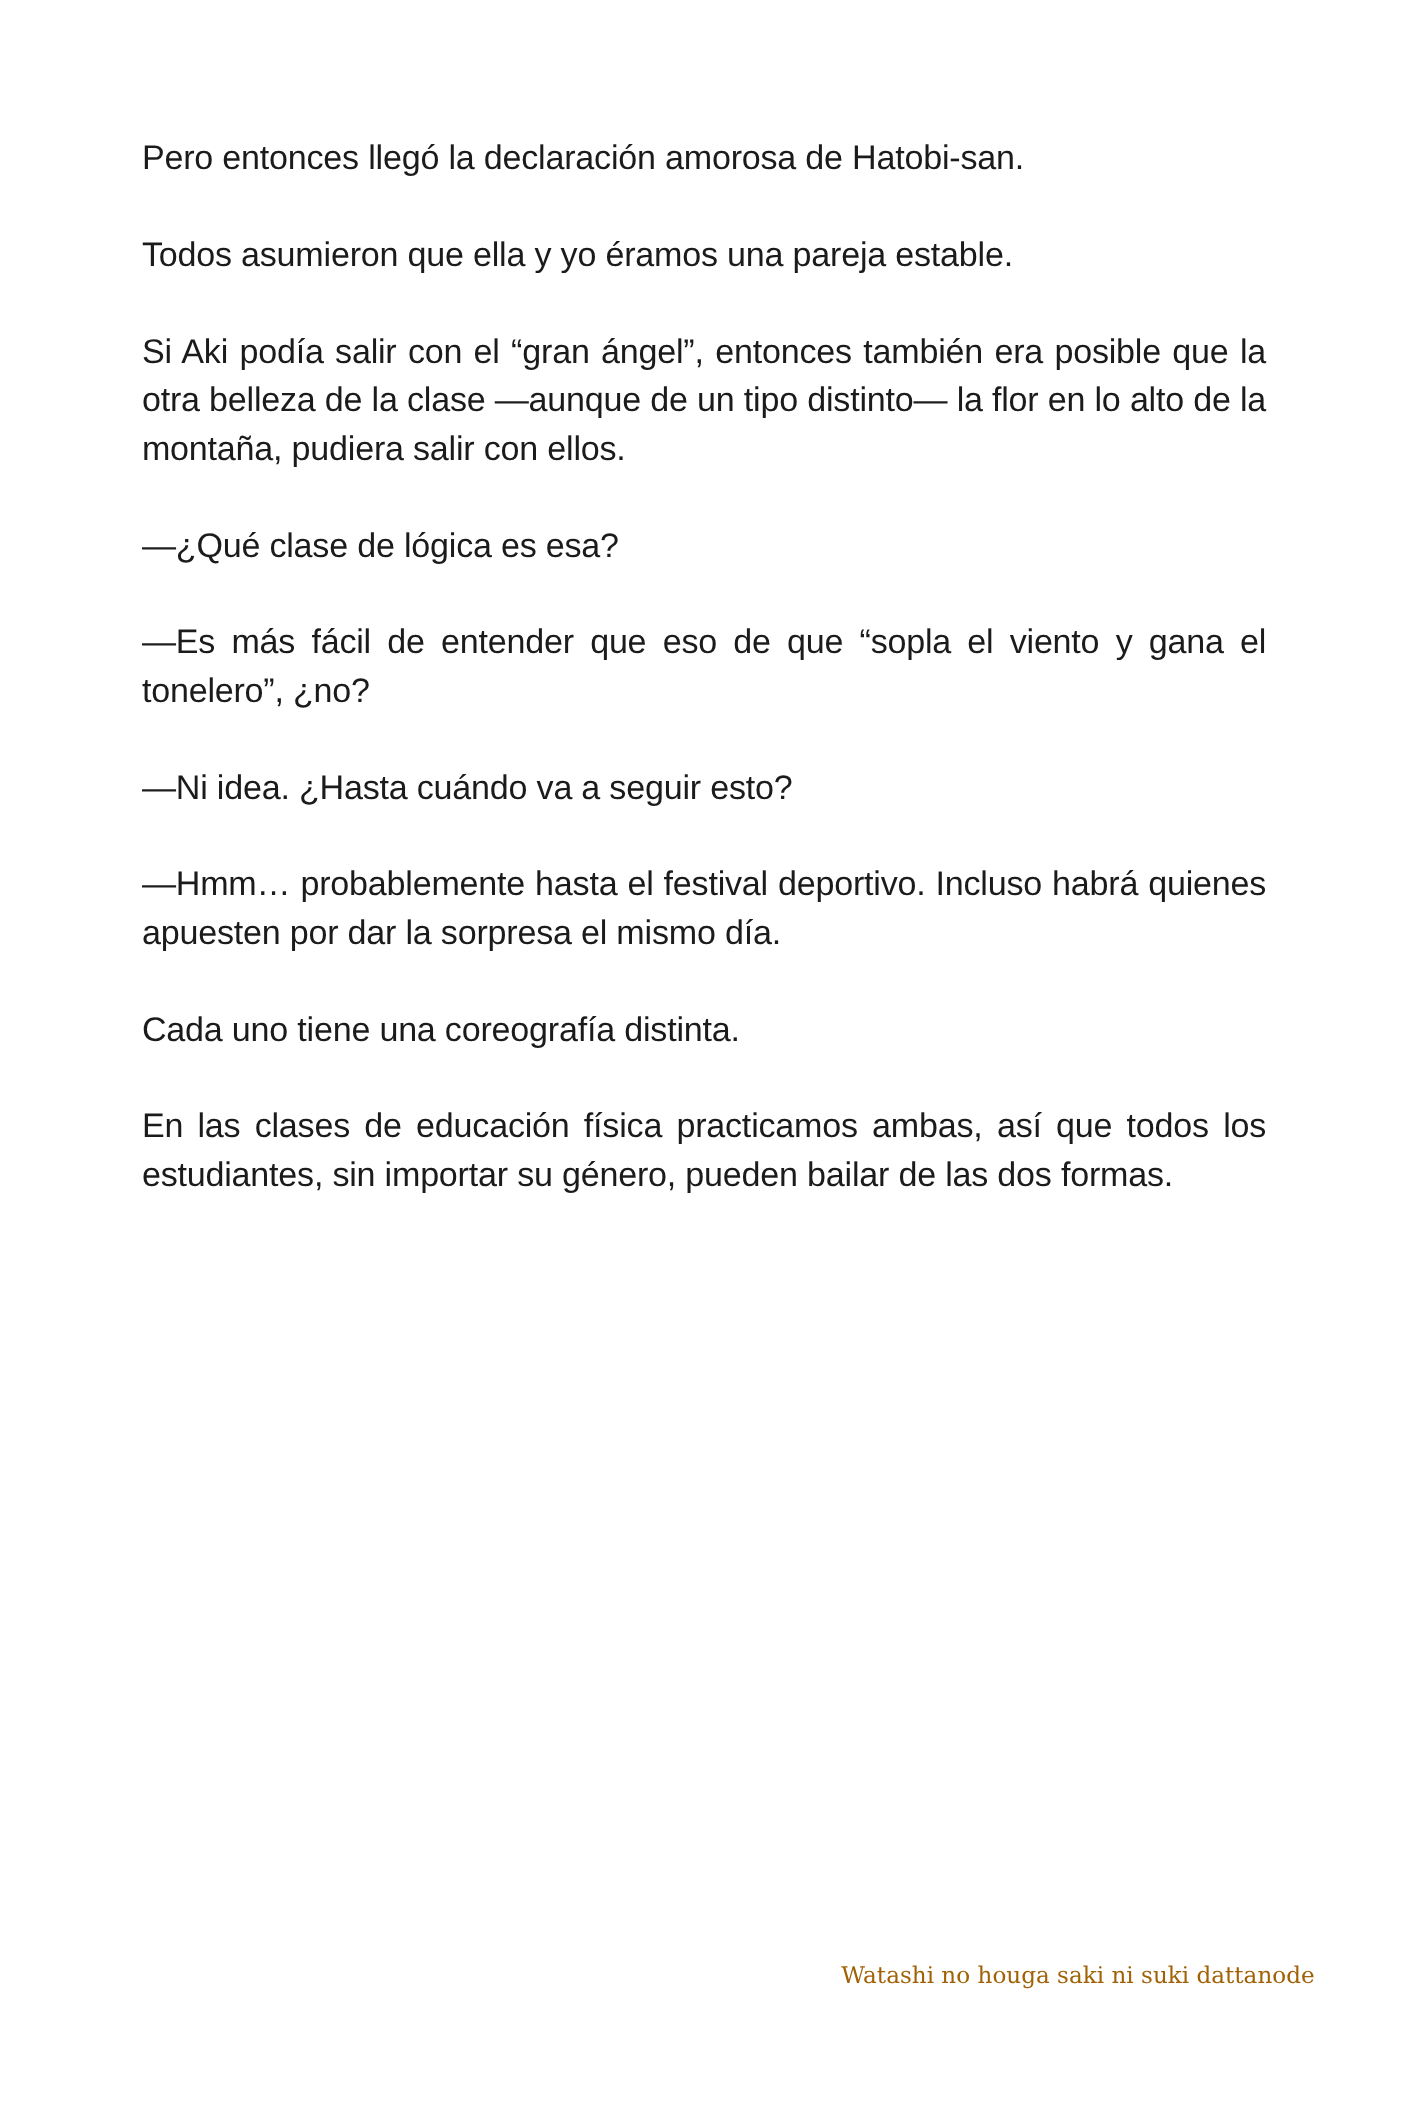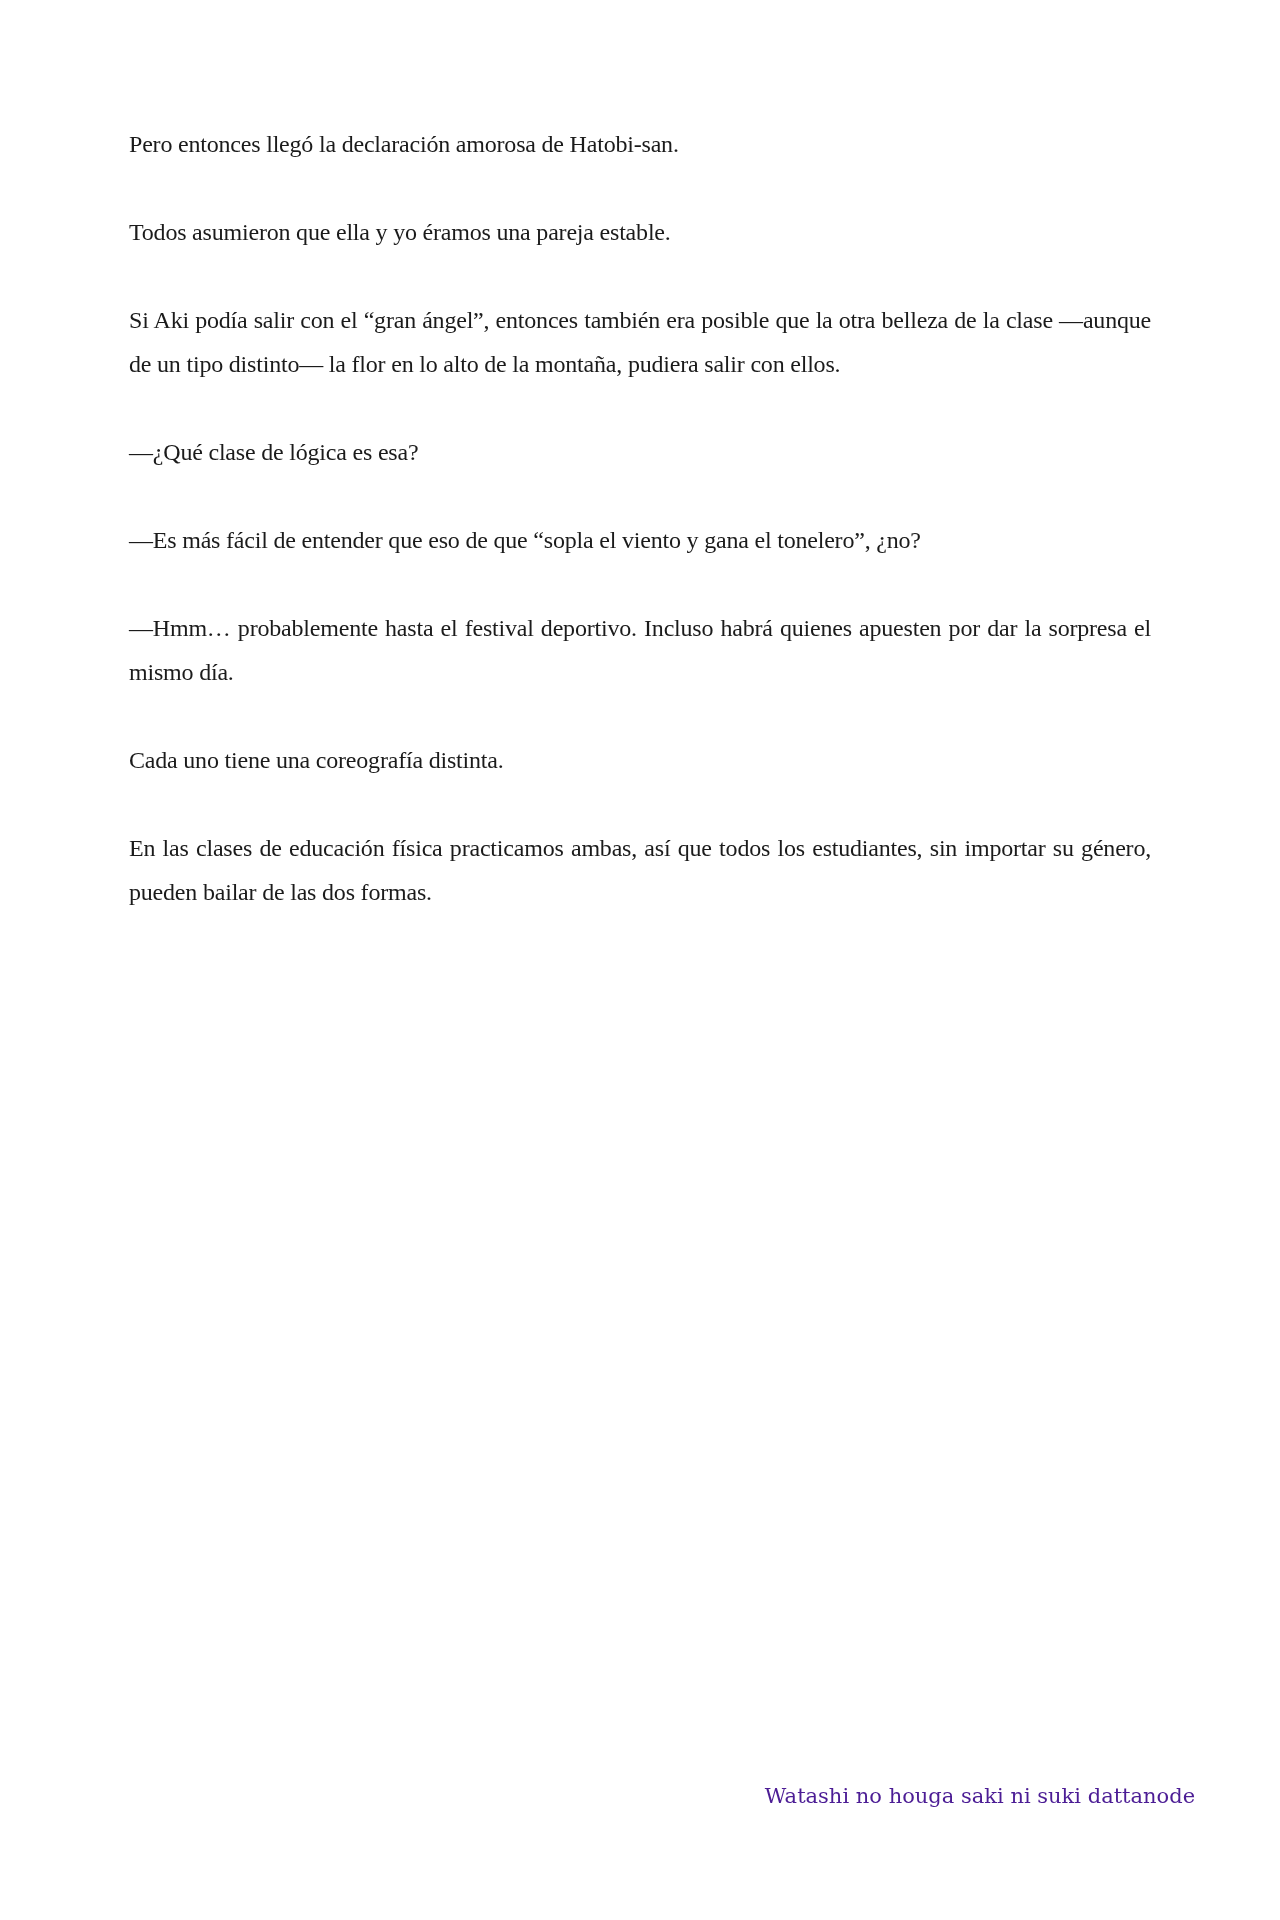--- a/index.html
+++ b/index.html
@@ -3,41 +3,42 @@
 <meta charset="utf-8">
 <style>
   html, body { margin: 0; padding: 0; }
   body {
     width: 1280px; height: 1920px; background: #ffffff;
     position: relative; overflow: hidden;
     color: #1b1b1b;
   }
   .page-body {
     position: absolute; left: 129px; top: 122px; width: 1022px;
-    font-family: Liberation Serif, serif;
-    font-size: 24px; line-height: 44px; letter-spacing: -0.2px;
+    font-family: Liberation Sans, sans-serif;
+    font-size: 31px; line-height: 44px; letter-spacing: -0.2px;
   }
   .para { margin: 0 0 44px 0; text-align: justify; }
   .footer {
     position: absolute; left: 740px; top: 1780px; width: 480px;
     text-align: center;
     font-family: "DejaVu Serif", "Liberation Serif", serif;
-    font-size: 21px; line-height: 33px; color: #4c1d95;
+    font-size: 21px; line-height: 33px; color: #a16207;
   }
   .footer div { margin: 0; }
 </style>
 </head>
 <body>
 
 <div class="page-body">
   <p class="para">Pero entonces llegó la declaración amorosa de Hatobi-san.</p>
   <p class="para">Todos asumieron que ella y yo éramos una pareja estable.</p>
   <p class="para">Si Aki podía salir con el “gran ángel”, entonces también era posible que la otra belleza de la clase —aunque de un tipo distinto— la flor en lo alto de la montaña, pudiera salir con ellos.</p>
   <p class="para">—¿Qué clase de lógica es esa?</p>
   <p class="para">—Es más fácil de entender que eso de que “sopla el viento y gana el tonelero”, ¿no?</p>
+  <p class="para">—Ni idea. ¿Hasta cuándo va a seguir esto?</p>
   <p class="para">—Hmm… probablemente hasta el festival deportivo. Incluso habrá quienes apuesten por dar la sorpresa el mismo día.</p>
   <p class="para">Cada uno tiene una coreografía distinta.</p>
   <p class="para">En las clases de educación física practicamos ambas, así que todos los estudiantes, sin importar su género, pueden bailar de las dos formas.</p>
 </div>
 
 <div class="footer">
   <div>Watashi no houga saki ni suki dattanode</div>
 </div>
 
 </body></html>

